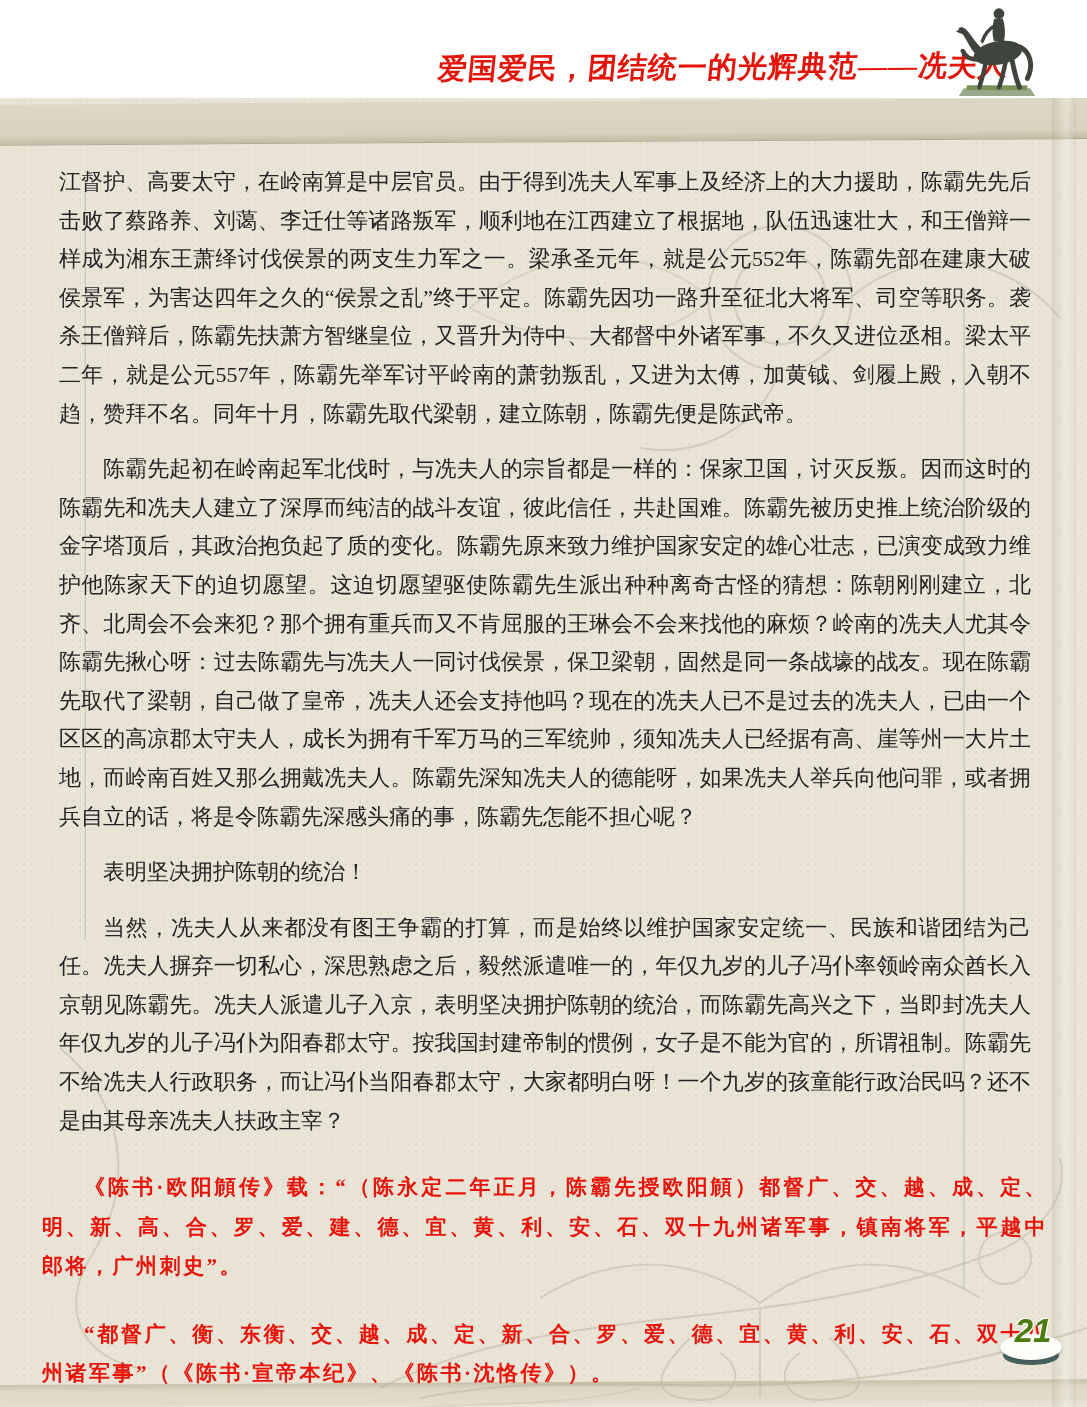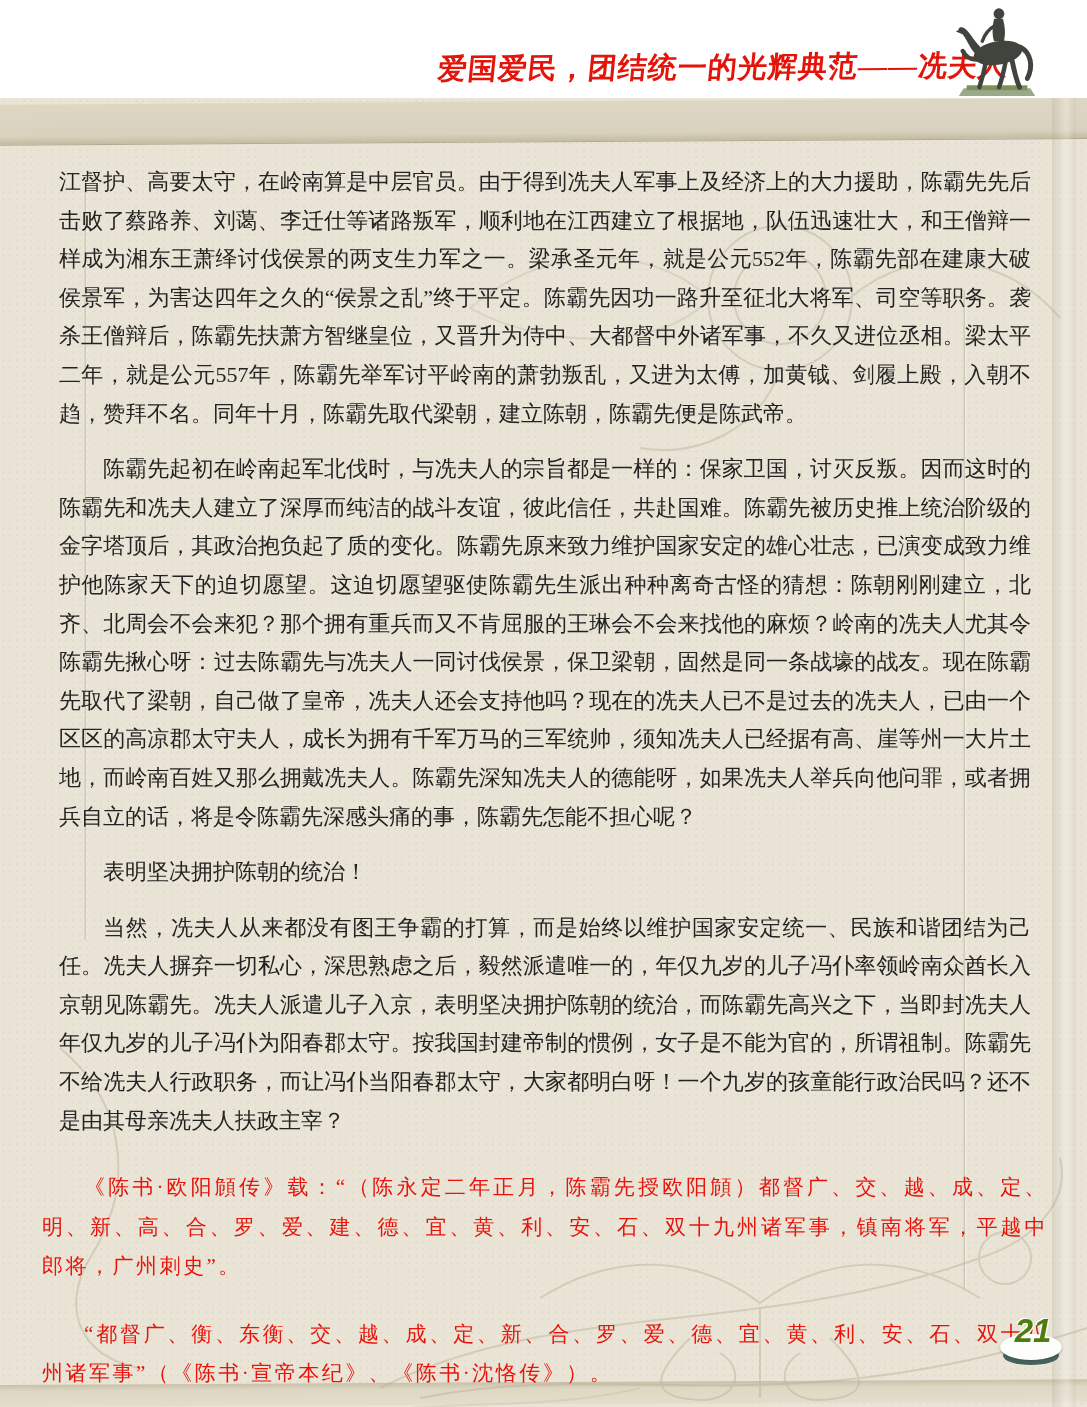--- a/index.html
+++ b/index.html
@@ -49,21 +49,21 @@
   .statue{position:absolute;left:943px;top:2px;width:108px;height:98px;}
   
   .text-col{
     position:absolute;left:42px;top:146px;width:1006px;
     font-size:22px;line-height:38.6px;color:#232323;
     text-align:justify;text-justify:inter-ideograph;
   }
   .text-col p{margin:17px;padding:0;}
   .indent{text-indent:2em;}
   .quote{
-    color:#e8130b;font-weight:normal;letter-spacing:2.5px;
+    color:#e8130b;font-weight:bold;letter-spacing:2.5px;
     font-size:21px;line-height:39.5px;margin:28px 0 28px 0 !important;
     text-indent:2em;
   }
   
   .pagenum-wrap{position:absolute;left:998px;top:1318px;width:68px;height:52px;}
   .pagenum-saucer-dark{
     position:absolute;left:5px;top:28px;width:56px;height:19px;border-radius:50%;
     background:#47615d;
   }
   .pagenum-saucer-white{

